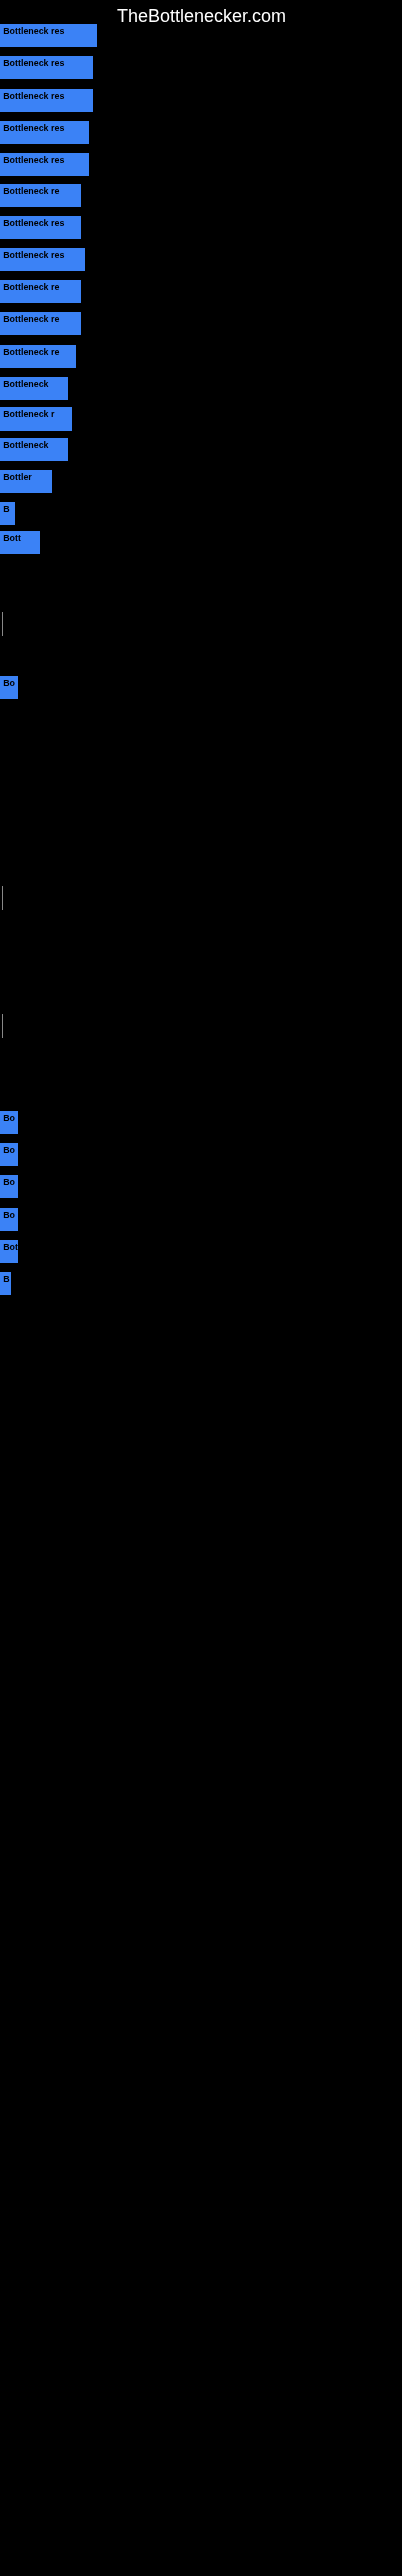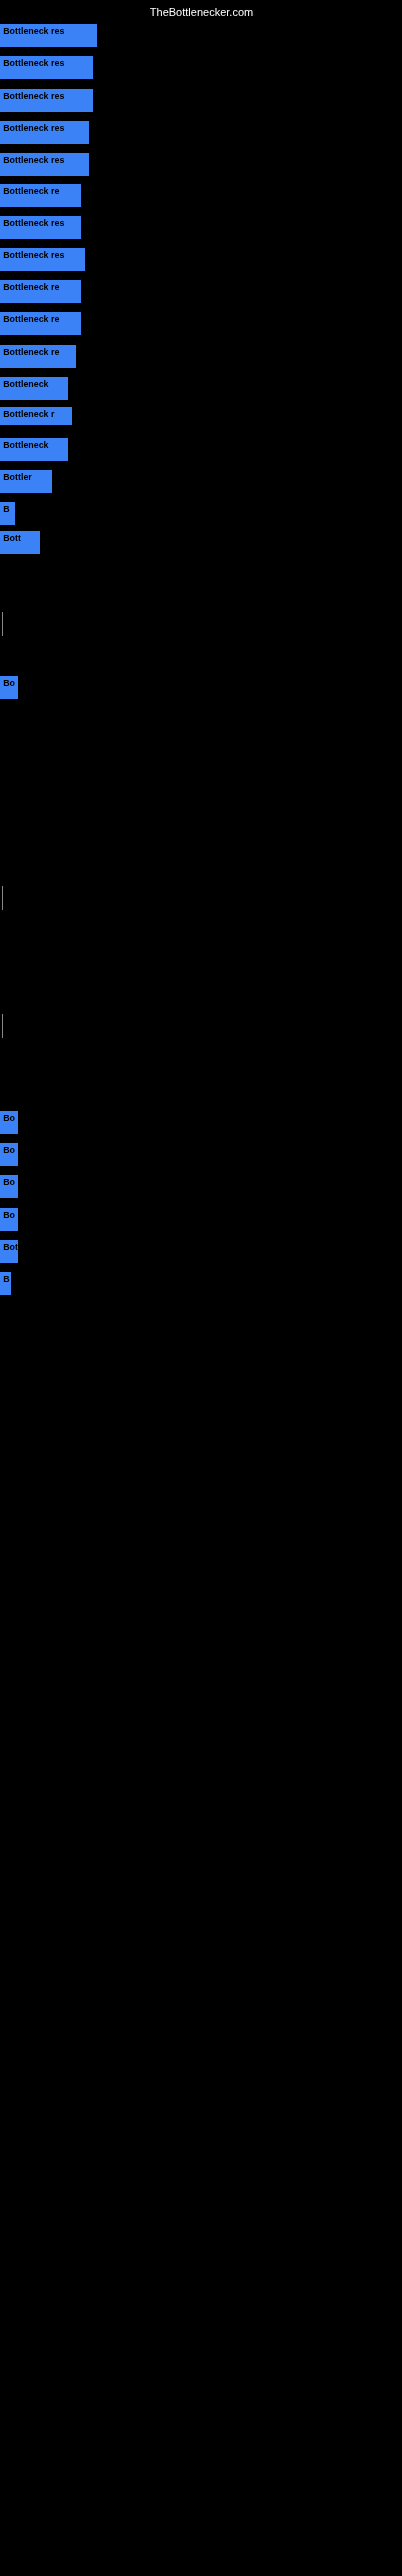--- a/index.html
+++ b/index.html
@@ -9,21 +9,21 @@
     }
     body {
       background-color: #000;
       font-family: Arial, sans-serif;
       width: 403px;
       min-height: 2576px;
       position: relative;
     }
     .page-title {
       color: #fff;
-      font-size: 11px;
+      font-size: 18px;
       text-align: center;
       padding: 6.4px 0;
       position: absolute;
       top: 0;
       left: 0;
       right: 0;
     }
     .bottleneck-item {
       position: absolute;
       left: 0;
@@ -53,21 +53,21 @@
     <div class="bottleneck-item" style="top: 89px; width: 93px; height: 22.5px;">Bottleneck res</div>
     <div class="bottleneck-item" style="top: 121px; width: 89px; height: 22.5px;">Bottleneck res</div>
     <div class="bottleneck-item" style="top: 153px; width: 89px; height: 22.5px;">Bottleneck res</div>
     <div class="bottleneck-item" style="top: 184px; width: 81px; height: 22.5px;">Bottleneck re</div>
     <div class="bottleneck-item" style="top: 216px; width: 81px; height: 22.5px;">Bottleneck res</div>
     <div class="bottleneck-item" style="top: 248px; width: 85px; height: 22.5px;">Bottleneck res</div>
     <div class="bottleneck-item" style="top: 280px; width: 81px; height: 22.5px;">Bottleneck re</div>
     <div class="bottleneck-item" style="top: 312px; width: 81px; height: 22.5px;">Bottleneck re</div>
     <div class="bottleneck-item" style="top: 345px; width: 76px; height: 22.5px;">Bottleneck re</div>
     <div class="bottleneck-item" style="top: 377px; width: 68px; height: 22.5px;">Bottleneck</div>
-    <div class="bottleneck-item" style="top: 407px; width: 72px; height: 18px;">Bottleneck r</div>
+    <div class="bottleneck-item" style="top: 407px; width: 72px; height: 24px;">Bottleneck r</div>
     <div class="bottleneck-item" style="top: 438px; width: 68px; height: 22.5px;">Bottleneck</div>
     <div class="bottleneck-item" style="top: 470px; width: 52px; height: 22.5px;">Bottler</div>
     <div class="bottleneck-item" style="top: 502px; width: 14.5px; height: 22.5px;">B</div>
     <div class="bottleneck-item" style="top: 531px; width: 40px; height: 22.5px;">Bott</div>
     <div class="vertical-line" style="top: 612px; height: 24px;"></div>
     <div class="bottleneck-item" style="top: 676px; width: 17.7px; height: 22.5px;">Bo</div>
     <div class="vertical-line" style="top: 886px; height: 24px;"></div>
     <div class="vertical-line" style="top: 1014px; height: 24px;"></div>
     <div class="bottleneck-item" style="top: 1111px; width: 17.7px; height: 22.5px;">Bo</div>
     <div class="bottleneck-item" style="top: 1143px; width: 17.7px; height: 22.5px;">Bo</div>

